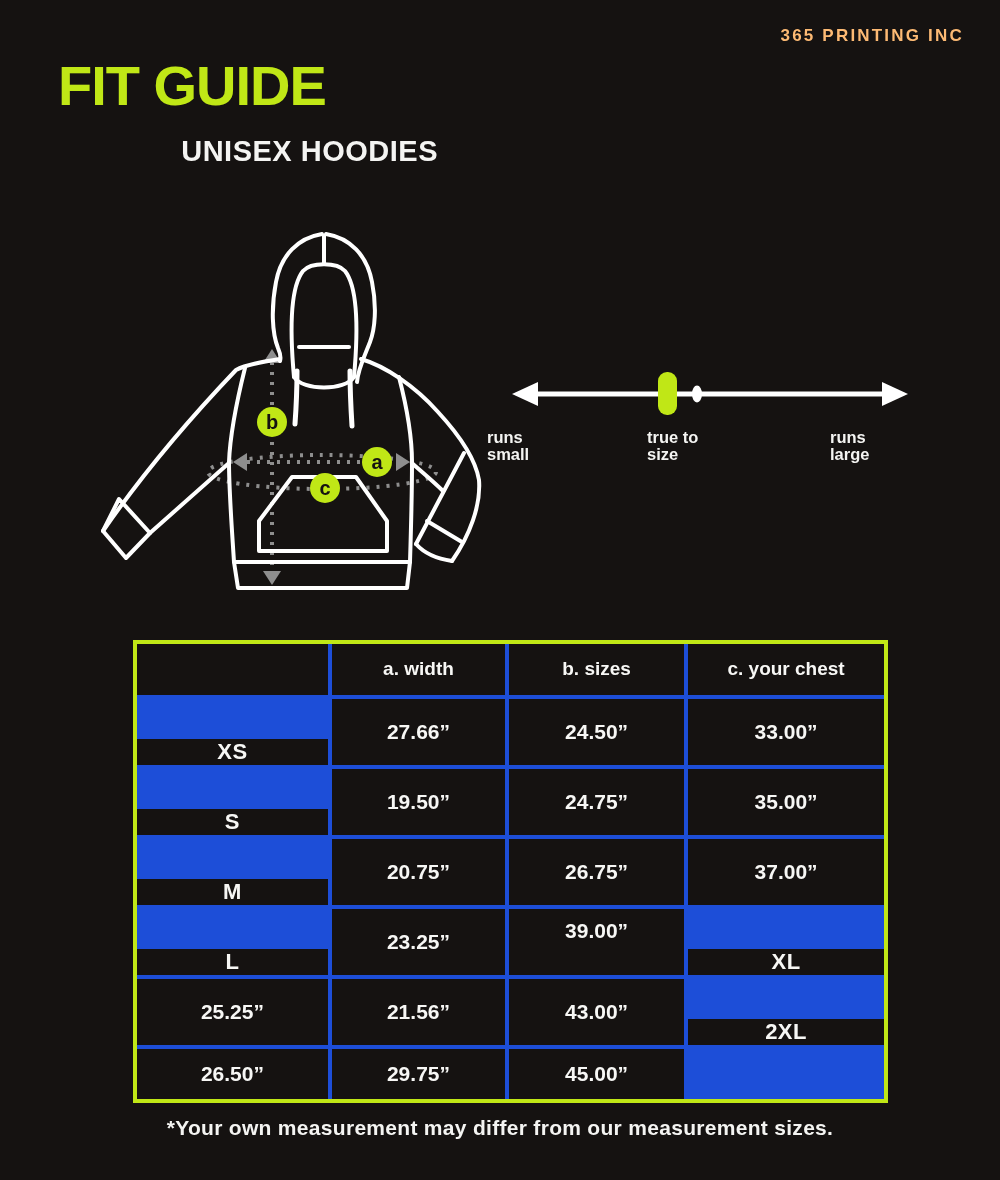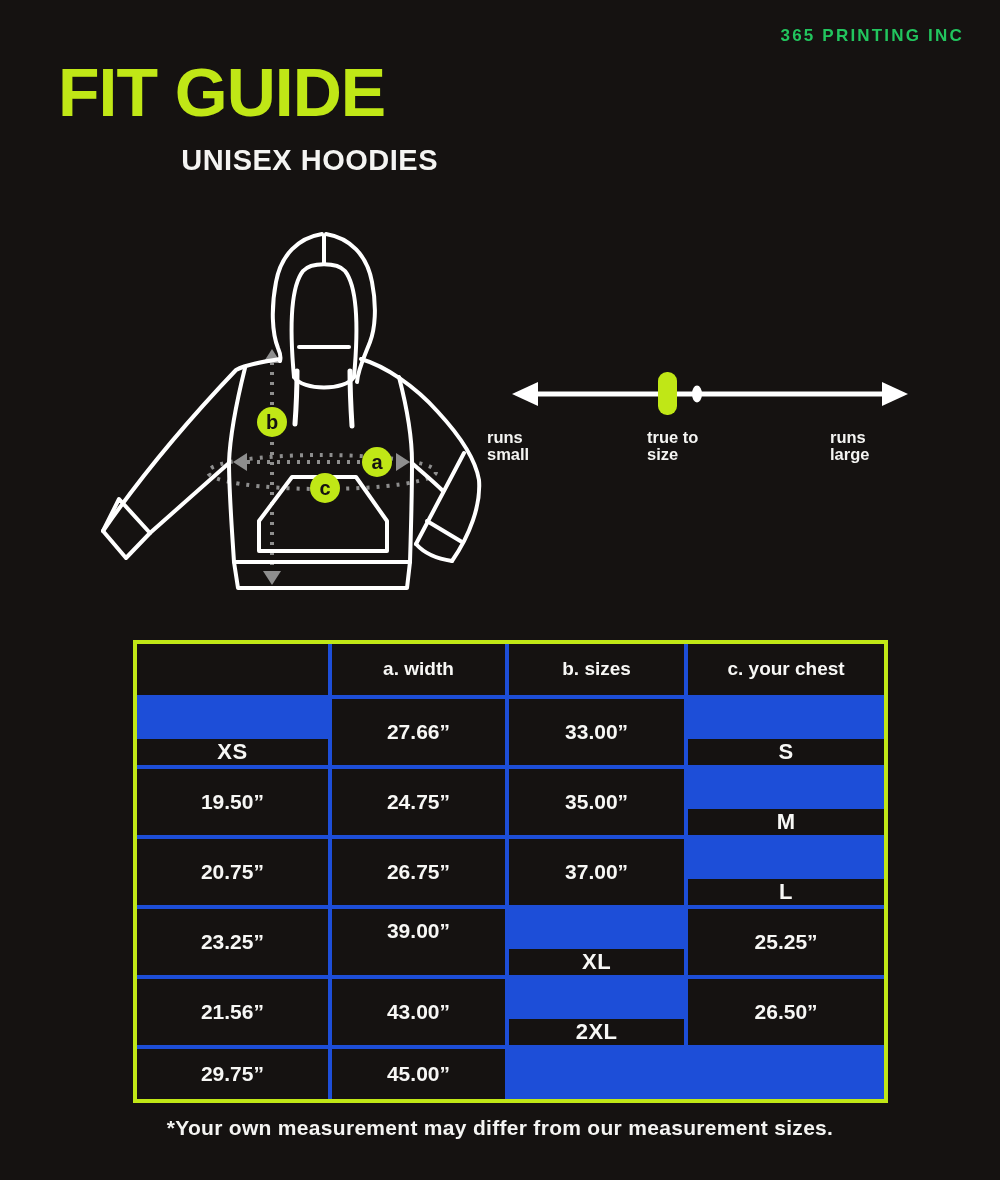--- a/index.html
+++ b/index.html
@@ -13,37 +13,37 @@
     font-family: "Liberation Sans", sans-serif;
     font-weight: bold;
     color: #ffffff;
   }
   .brand {
     position: absolute;
     top: 26px;
     right: 36px;
     font-size: 17px;
     letter-spacing: 2.2px;
-    color: #22c55e;
+    color: #fdba74;
     white-space: nowrap;
   }
   .title {
     position: absolute;
     left: 58px;
     top: 58px;
-    font-size: 68px;
+    font-size: 56px;
     line-height: 1;
     letter-spacing: -1px;
     color: var(--accent);
     white-space: nowrap;
   }
   .subtitle {
     position: absolute;
     left: 58px;
-    top: 144px;
+    top: 135px;
     width: 380px;
     text-align: right;
     font-size: 29px;
     letter-spacing: 0.5px;
     color: #f4f4f2;
     white-space: nowrap;
   }
   :root { --accent: #c0e716; --ink: #151211; }
 
   svg.hoodie { position: absolute; left: 95px; top: 225px; }
@@ -183,20 +183,21 @@
   </div>
 
   <div class="size-table">
     <div class="cell th"></div>
     <div class="cell th">a. width</div>
     <div class="cell th">b. sizes</div>
     <div class="cell th">c. your chest</div>
 
     <div class="cell size">XS</div>
     <div class="cell val">27.66”</div>
+    <div class="cell val">24.50”</div>
     <div class="cell val">33.00”</div>
 
     <div class="cell size">S</div>
     <div class="cell val">19.50”</div>
     <div class="cell val">24.75”</div>
     <div class="cell val">35.00”</div>
 
     <div class="cell size">M</div>
     <div class="cell val">20.75”</div>
     <div class="cell val">26.75”</div>

